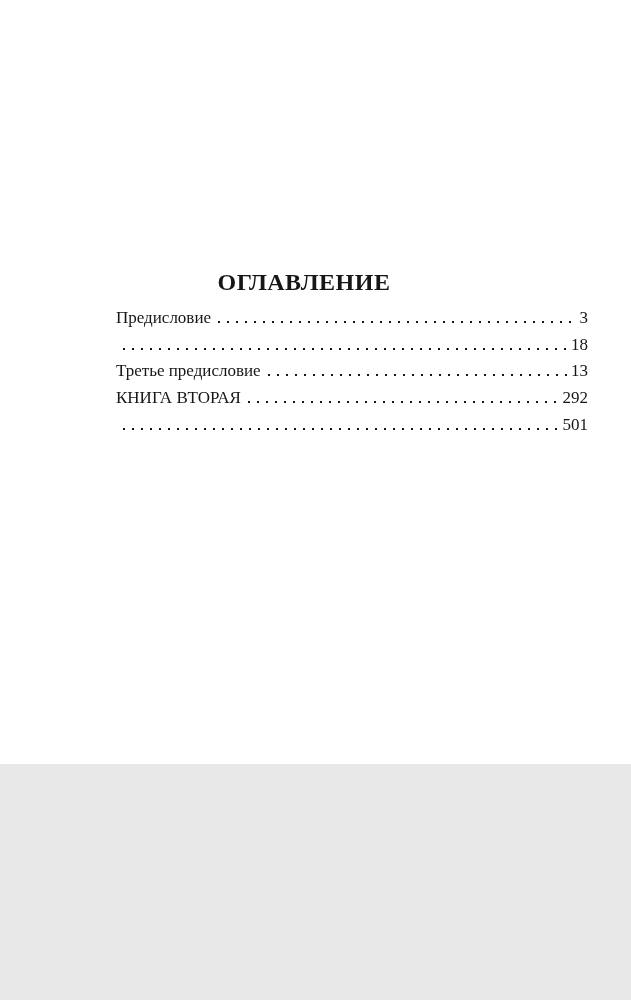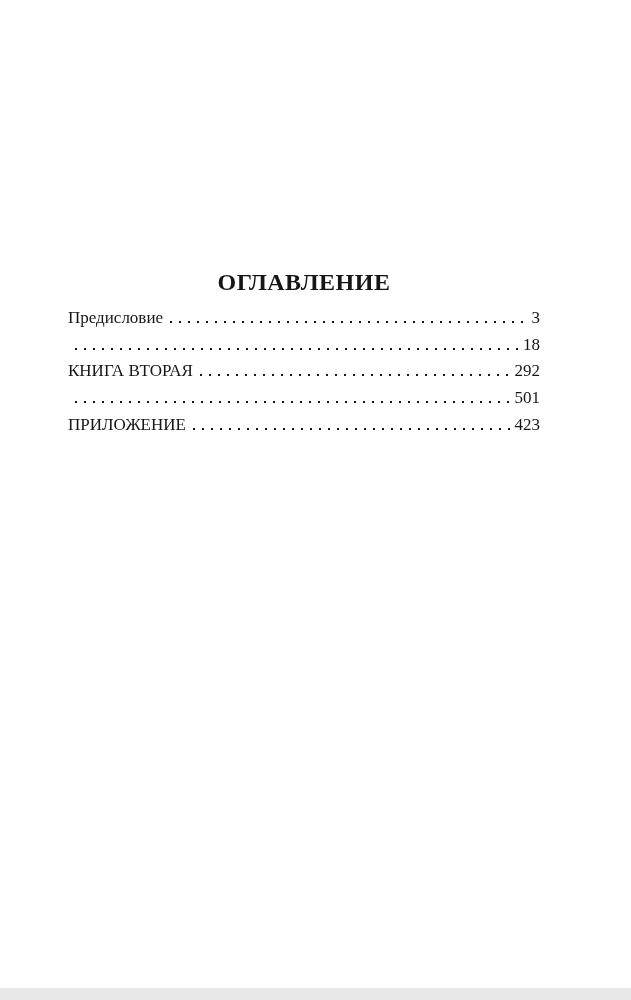--- a/index.html
+++ b/index.html
@@ -4,42 +4,42 @@
 <style>
   :root {
     --text: #161616;
     --background: #ffffff;
   }
   * { margin: 0; padding: 0; box-sizing: border-box; }
   html, body { background: #e8e8e8; }
   .page {
     position: relative;
     width: 631px;
-    height: 988px;
+    height: 764px;
     margin: 0 auto;
     background: var(--background, #ffffff);
     color: var(--text, #161616);
     font-family: "Liberation Serif", "DejaVu Serif", serif;
     overflow: hidden;
   }
   .toc {
     position: absolute;
     left: 68px;
     top: 268px;
     width: 472px;
   }
   .toc-title {
     text-align: center;
     font-size: 24px;
     font-weight: bold;
     letter-spacing: 0.5px;
     line-height: 28px;
     margin-bottom: 12px;
   }
-  .toc-list { width: 100%; }
+  .toc-list { width: 100%; margin-left: 48px; }
   .toc-row {
     display: flex;
     align-items: baseline;
     font-size: 17px;
     line-height: 19.5px;
     margin-bottom: 7.2px;
     white-space: nowrap;
   }
   .toc-row .label { flex: 0 0 auto; }
   .leader {
@@ -63,28 +63,28 @@
         <div class="toc-row">
     <span class="label">Предисловие</span>
     <span class="leader"></span>
     <span class="pagenum">3</span>
   </div>
         <div class="toc-row">
     <span class="leader"></span>
     <span class="pagenum">18</span>
   </div>
         <div class="toc-row">
+    <span class="label">Третье предисловие</span>
+    <span class="leader"></span>
+    <span class="pagenum">13</span>
+  </div>
+        <div class="toc-row">
     <span class="label">КНИГА ВТОРАЯ</span>
     <span class="leader"></span>
     <span class="pagenum">292</span>
   </div>
         <div class="toc-row">
     <span class="leader"></span>
     <span class="pagenum">501</span>
   </div>
-        <div class="toc-row">
-    <span class="label">ПРИЛОЖЕНИЕ</span>
-    <span class="leader"></span>
-    <span class="pagenum">423</span>
-  </div>
       </div>
   </div>
 </div>
 
 </body></html>

